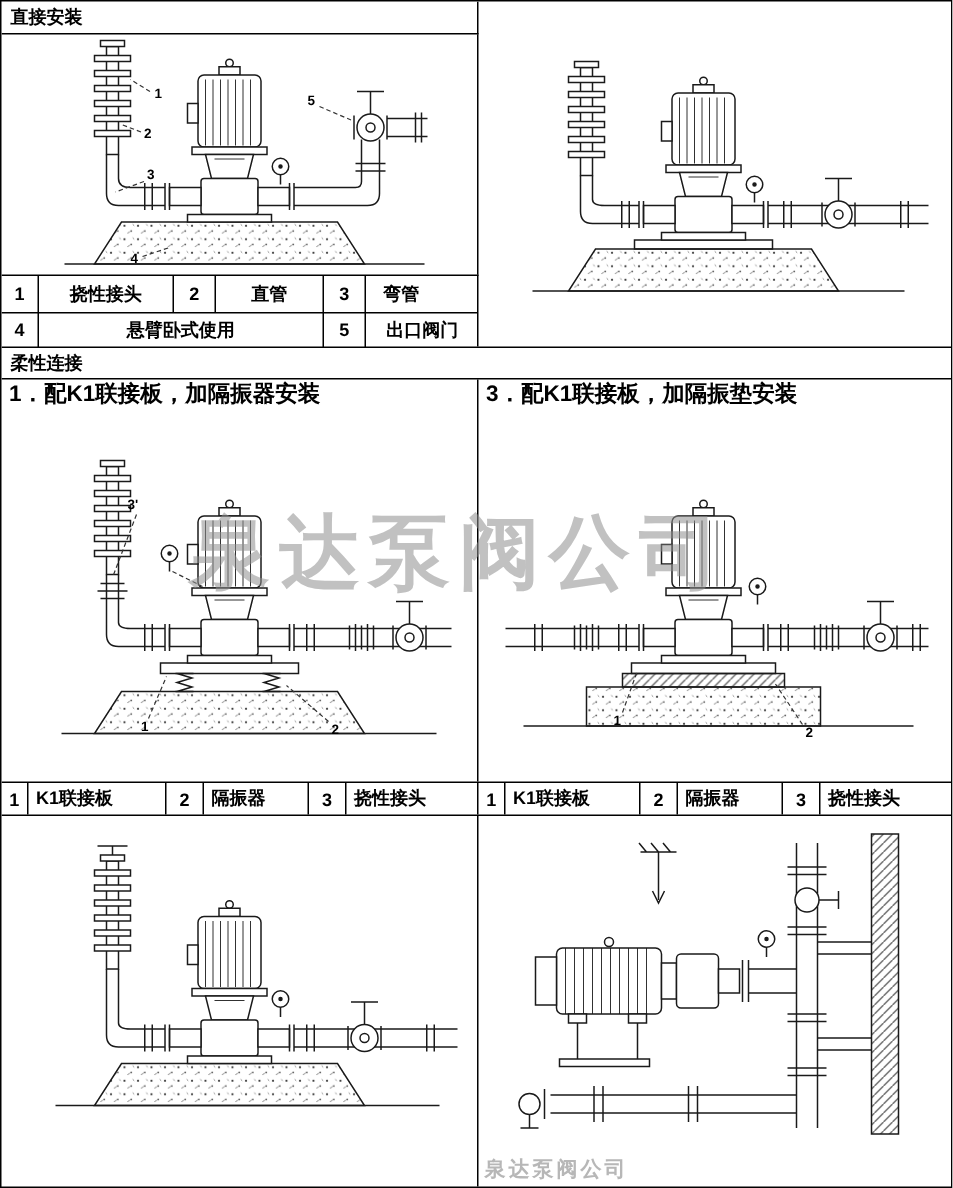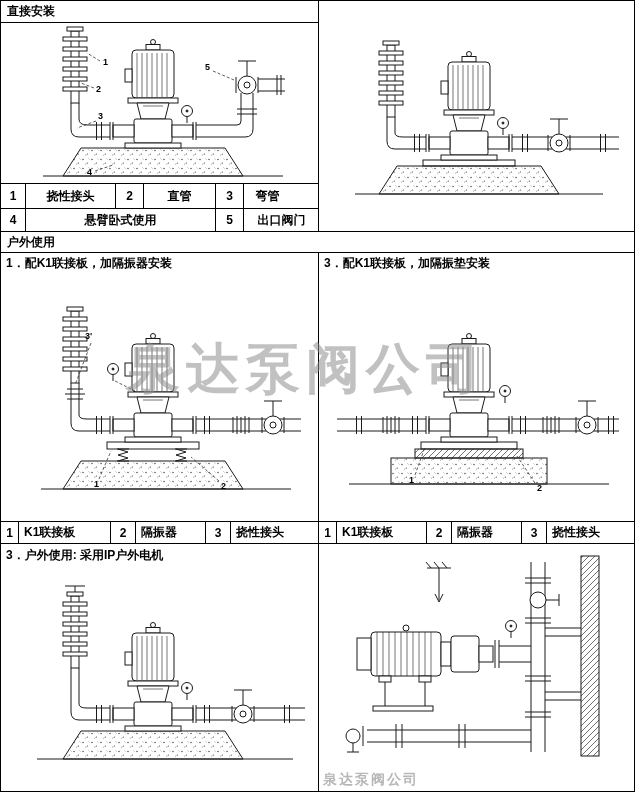--- a/index.html
+++ b/index.html
@@ -6,21 +6,21 @@
   .page{
     position:relative;width:635px;height:792px;margin:0 auto;background:#fff;
     border:1px solid #000;box-sizing:border-box;overflow:hidden;
     font-family:"Liberation Sans","DejaVu Sans",sans-serif;color:#000;
   }
   .abs{position:absolute;box-sizing:border-box;}
   .bb{border-bottom:1px solid #000;}
   .br{border-right:1px solid #000;}
   .bt{border-top:1px solid #000;}
   .hdr{font-weight:700;font-size:12px;line-height:21px;padding-left:6px;white-space:nowrap;}
-  .hdr2{font-weight:700;font-size:12px;line-height:20px;height:20px;padding-left:5px;white-space:nowrap;}
+  .hdr2{font-weight:700;font-size:15px;line-height:20px;height:20px;padding-left:5px;white-space:nowrap;}
   .prow{position:absolute;left:0;width:100%;height:24px;}
   .pcell{position:absolute;top:0;height:100%;border-right:1px solid #000;display:flex;
          align-items:center;justify-content:center;font-size:12px;font-weight:700;box-sizing:border-box;white-space:nowrap;}
   .pcell.lab{justify-content:flex-start;padding-left:5px;}
   .pcell.no-br{border-right:none;}
   svg.diag{display:block;}
   .ln{fill:none;stroke:#1a1a1a;stroke-width:1;}
   .fin{fill:none;stroke:#1a1a1a;stroke-width:.6;}
   .comp{fill:#fff;stroke:#1a1a1a;stroke-width:1;}
   .dash{fill:none;stroke:#333;stroke-width:.8;stroke-dasharray:3 2;}
@@ -165,21 +165,21 @@
       <div class="pcell no-br" style="left:229px;width:75px">弯管</div>
     </div>
     <div class="prow" style="top:24px">
       <div class="pcell" style="left:0;width:25px">4</div>
       <div class="pcell" style="left:25px;width:190px">悬臂卧式使用</div>
       <div class="pcell" style="left:215px;width:28px">5</div>
       <div class="pcell no-br" style="left:243px;width:75px">出口阀门</div>
     </div>
   </div>
 
-  <div class="abs hdr bt bb" style="left:0;top:230px;width:634px;height:22px">户外使用</div>
+  <div class="abs hdr bt bb" style="left:0;top:230px;width:634px;height:22px">柔性连接</div>
 
   <div class="abs br" style="left:0;top:252px;width:318px;height:268px">
     <div class="hdr2">1．配K1联接板，加隔振器安装</div>
     <svg class="diag" width="316" height="246" viewBox="0 0 316 246">
       <path class="ln" d="M70,110 V150 Q70,158 78,158 H109 M78,110 V142 Q78,146 86,146 H109"></path>
       <path class="ln" d="M66,116 H82 M64,121 H84 M66,126 H82"></path>
       <use href="#stackV" x="74" y="74"></use>
       <use href="#flangePair" x="98" y="152"></use>
       <path class="ln" d="M195,146 H300 M195,158 H300"></path>
       <use href="#flangePair" x="206" y="152"></use>
@@ -236,21 +236,20 @@
     <div class="pcell lab" style="left:230px;width:88px;height:21px">挠性接头</div>
     <div class="pcell" style="left:318px;width:18px;height:21px">1</div>
     <div class="pcell lab" style="left:336px;width:90px;height:21px">K1联接板</div>
     <div class="pcell" style="left:426px;width:25px;height:21px">2</div>
     <div class="pcell lab" style="left:451px;width:70px;height:21px">隔振器</div>
     <div class="pcell" style="left:521px;width:25px;height:21px">3</div>
     <div class="pcell lab no-br" style="left:546px;width:88px;height:21px">挠性接头</div>
   </div>
 
   <div class="abs br" style="left:0;top:543px;width:318px;height:248px">
-    <div class="hdr2" style="height:22px;line-height:22px">3．户外使用: 采用IP户外电机</div>
     <svg class="diag" width="316" height="225" viewBox="0 0 316 225">
       <path class="ln" d="M70,102 V146 Q70,154 78,154 H109 M78,102 V138 Q78,142 86,142 H109"></path>
       <use href="#stackV" x="74" y="66"></use>
       <path class="ln" d="M64,20 H84 M74,20 V26"></path>
       <use href="#flangePair" x="98" y="148"></use>
       <path class="ln" d="M195,142 H304 M195,154 H304"></path>
       <use href="#flangePair" x="206" y="148"></use>
       <use href="#valveH" x="242" y="148"></use>
       <use href="#flangePair" x="286" y="148"></use>
       <use href="#foundation" x="152" y="165"></use>

